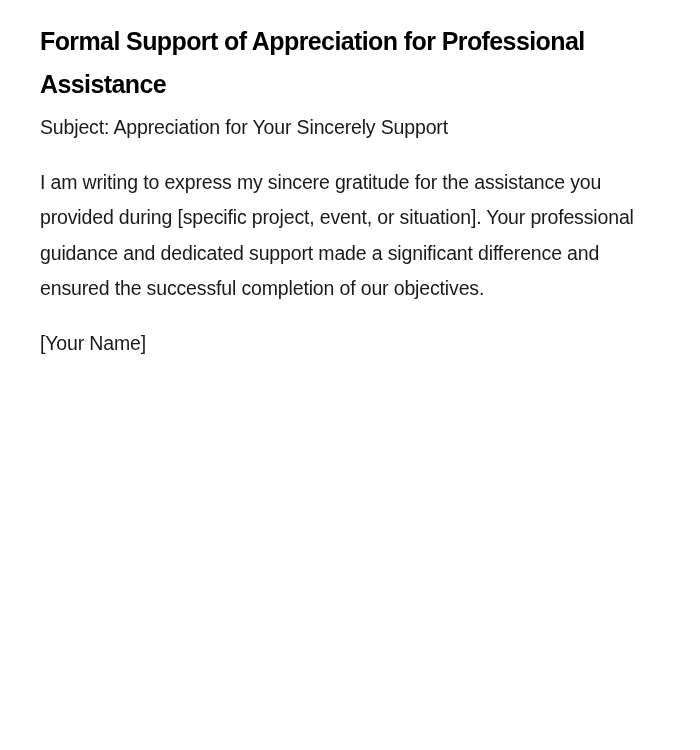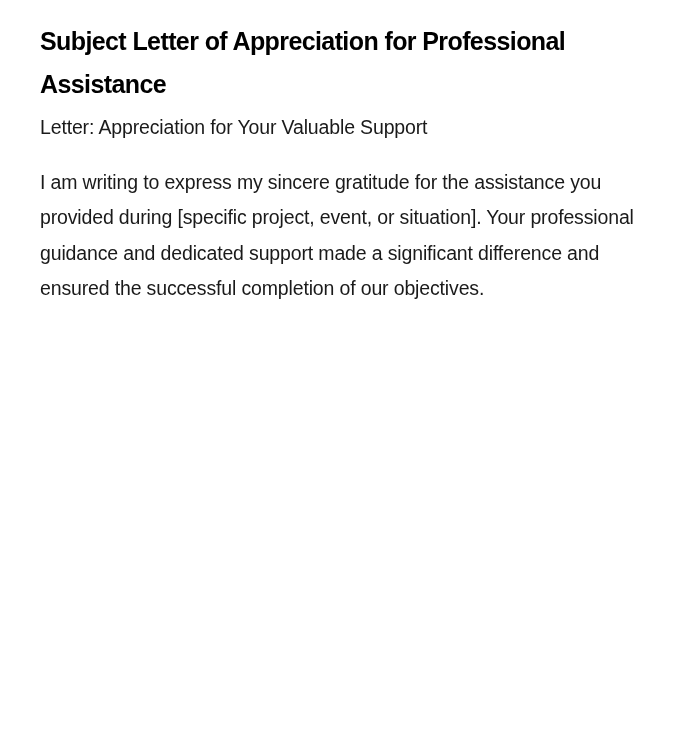--- a/index.html
+++ b/index.html
@@ -32,16 +32,17 @@
       line-height: 35.5px;
       margin: 0 0 19px 0;
       letter-spacing: -0.15px;
       color: #1a1a1a;
     }
   </style>
 </head>
 <body>
 
 <div class="page">
-  <h1 class="title">Subject Letter of Appreciation for Professional Assistance</h1>
-  <p class="para">Letter: Appreciation for Your Valuable Support</p>
+  <h1 class="title">Formal Support of Appreciation for Professional Assistance</h1>
+  <p class="para">Subject: Appreciation for Your Sincerely Support</p>
   <p class="para">I am writing to express my sincere gratitude for the assistance you provided during [specific project, event, or situation]. Your professional guidance and dedicated support made a significant difference and ensured the successful completion of our objectives.</p>
+  <p class="para">[Your Name]</p>
 </div>
 
 </body></html>

